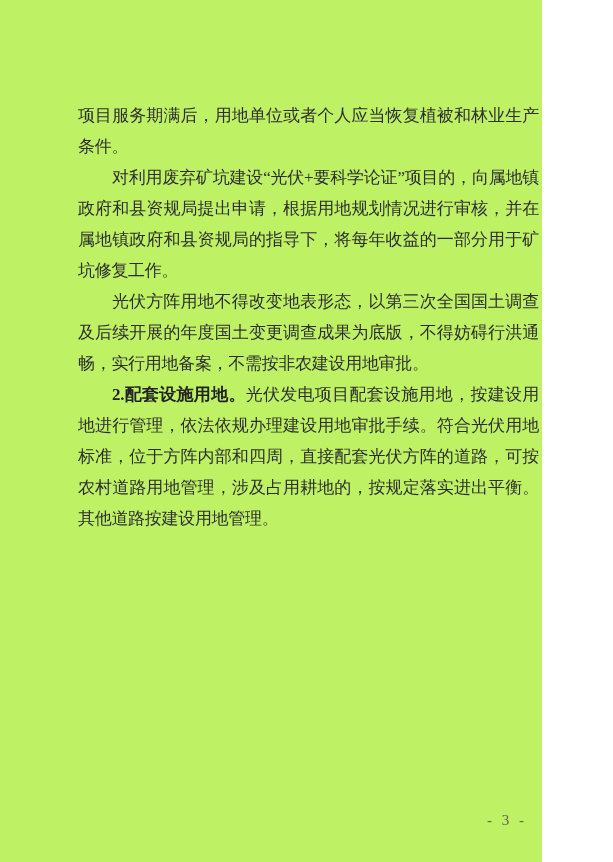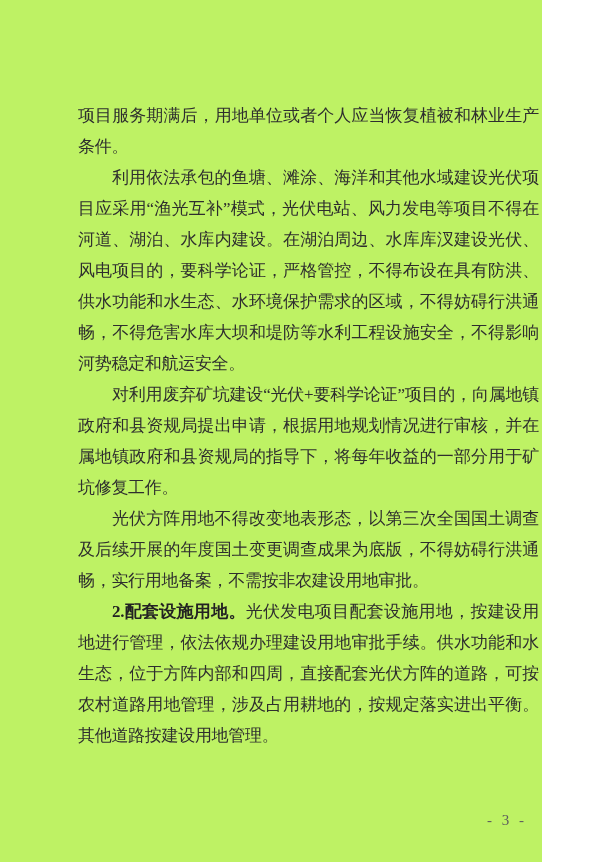--- a/index.html
+++ b/index.html
@@ -48,20 +48,19 @@
     letter-spacing: 3px;
     font-family: "Liberation Serif", "DejaVu Serif", serif;
   }
 </style>
 </head>
 <body>
 
 <div class="page">
   <div class="content">
     <p class="para no-indent">项目服务期满后，用地单位或者个人应当恢复植被和林业生产条件。</p>
-    <p class="para">利用依法承包的鱼塘、滩涂、海洋和其他水域建设光伏项目应采用“渔光互补”模式，光伏电站、风力发电等项目不得在河道、湖泊、水库内建设。在湖泊周边、水库库汊建设光伏、风电项目的，要科学论证，严格管控，不得布设在具有防洪、供水功能和水生态、水环境保护需求的区域，不得妨碍行洪通畅，不得危害水库大坝和堤防等水利工程设施安全，不得影响河势稳定和航运安全。</p>
     <p class="para">对利用废弃矿坑建设“光伏+要科学论证”项目的，向属地镇政府和县资规局提出申请，根据用地规划情况进行审核，并在属地镇政府和县资规局的指导下，将每年收益的一部分用于矿坑修复工作。</p>
     <p class="para">光伏方阵用地不得改变地表形态，以第三次全国国土调查及后续开展的年度国土变更调查成果为底版，不得妨碍行洪通畅，实行用地备案，不需按非农建设用地审批。</p>
-    <p class="para"><b>2.配套设施用地。</b><span>光伏发电项目配套设施用地，按建设用地进行管理，依法依规办理建设用地审批手续。供水功能和水生态，位于方阵内部和四周，直接配套光伏方阵的道路，可按农村道路用地管理，涉及占用耕地的，按规定落实进出平衡。其他道路按建设用地管理。</span></p>
+    <p class="para"><b>2.配套设施用地。</b><span>光伏发电项目配套设施用地，按建设用地进行管理，依法依规办理建设用地审批手续。符合光伏用地标准，位于方阵内部和四周，直接配套光伏方阵的道路，可按农村道路用地管理，涉及占用耕地的，按规定落实进出平衡。其他道路按建设用地管理。</span></p>
   </div>
 
   <div class="footer-pagenum">- 3 -</div>
 </div>
 
 </body></html>

